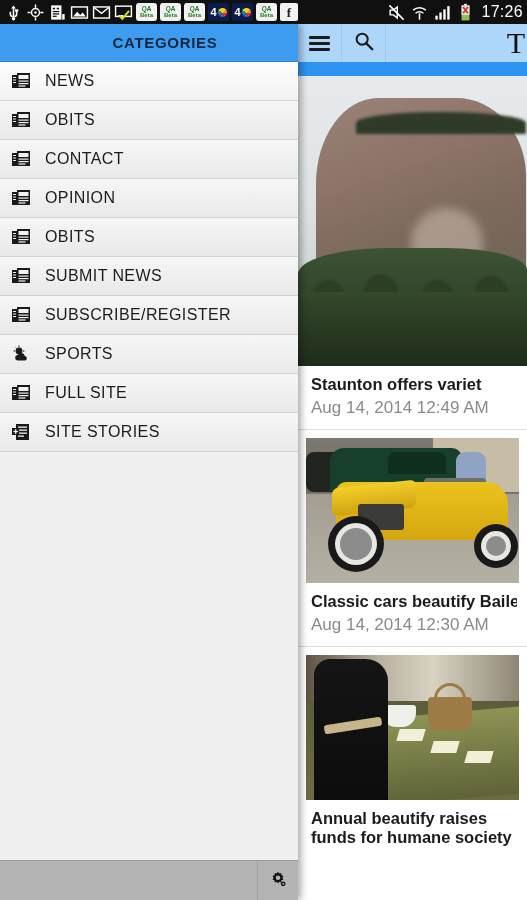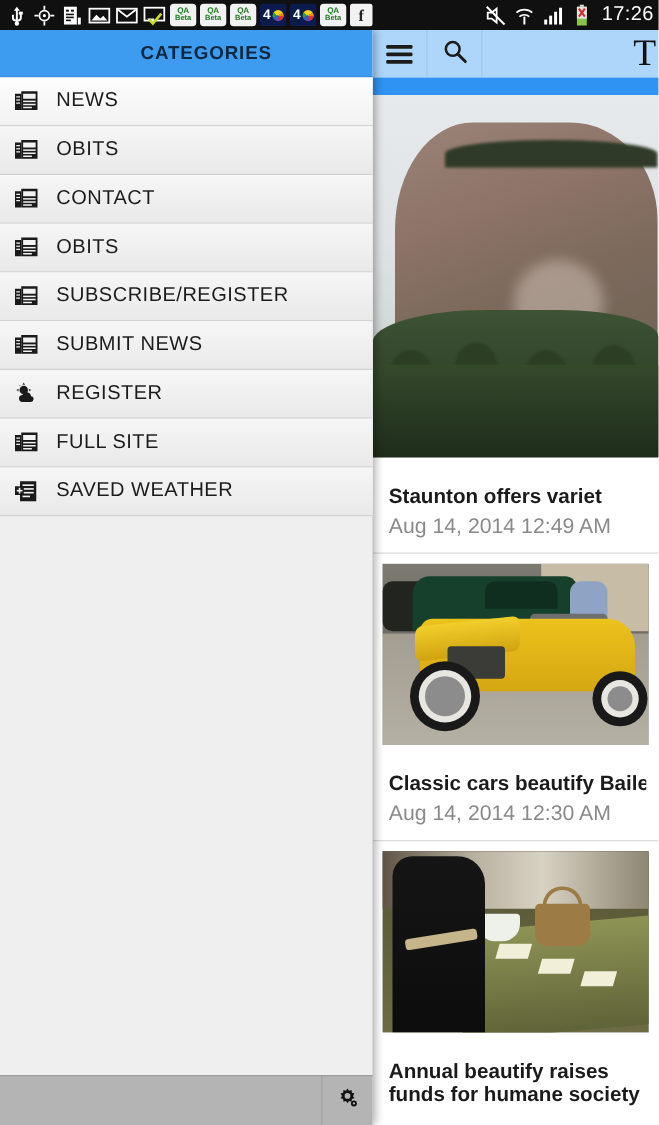--- a/index.html
+++ b/index.html
@@ -129,21 +129,21 @@
     background: linear-gradient(#3d5334 0%, #31452b 45%, #24351f 100%);
     border-radius: 40% 35% 0 0 / 26px 22px 0 0;
   }
   .treeline2 {
     position: absolute; left: 0; bottom: 0; width: 229px; height: 74px;
     background: linear-gradient(#35492c, #1e2c1a);
   }
   .tree-bump { position: absolute; bottom: 46px; width: 34px; height: 40px;
     background: #2c3f25; border-radius: 50% 50% 0 0; filter: blur(1px); }
 
-  .headline-block { padding: 22px 10px 11px 13px; background: #fff; }
+  .headline-block { padding: 9px 10px 11px 13px; background: #fff; }
   .headline {
     font-size: 16.5px; font-weight: bold; color: #1b1b1b;
     line-height: 19px; white-space: nowrap; overflow: hidden;
   }
   .headline.wrap { white-space: normal; }
   .timestamp { font-size: 17px; color: #8a8a8a; margin-top: 4px; }
 
   .card { border-top: 1px solid #dcdcdc; background: #fff; padding-top: 8px; }
   .thumb { width: 213px; height: 145px; margin-left: 8px; overflow: hidden; position: relative; background: #b0b0aa; }
 
@@ -466,20 +466,36 @@
               <rect x="6" y="2" width="13" height="15" fill="#1a1a1a"></rect>
               <rect x="7.5" y="4" width="10" height="4" fill="#f2f2f2"></rect>
               <rect x="7.5" y="9.5" width="10" height="1.2" fill="#f2f2f2"></rect>
               <rect x="7.5" y="12" width="10" height="1.2" fill="#f2f2f2"></rect>
               <rect x="7.5" y="14.4" width="7" height="1.2" fill="#f2f2f2"></rect>
             </svg>
         </span>
         <span class="lbl">CONTACT</span>
       </div>
 
+      <div class="drawer-item">
+        <span class="di-icon">
+          <svg width="20" height="20" viewBox="0 0 20 20">
+              <rect x="1" y="4" width="5" height="13" fill="#1a1a1a"></rect>
+              <rect x="2" y="6" width="3" height="1" fill="#eee"></rect>
+              <rect x="2" y="8.5" width="3" height="1" fill="#eee"></rect>
+              <rect x="2" y="11" width="3" height="1" fill="#eee"></rect>
+              <rect x="6" y="2" width="13" height="15" fill="#1a1a1a"></rect>
+              <rect x="7.5" y="4" width="10" height="4" fill="#f2f2f2"></rect>
+              <rect x="7.5" y="9.5" width="10" height="1.2" fill="#f2f2f2"></rect>
+              <rect x="7.5" y="12" width="10" height="1.2" fill="#f2f2f2"></rect>
+              <rect x="7.5" y="14.4" width="7" height="1.2" fill="#f2f2f2"></rect>
+            </svg>
+        </span>
+        <span class="lbl">OPINION</span>
+      </div>
 
       <div class="drawer-item">
         <span class="di-icon">
           <svg width="20" height="20" viewBox="0 0 20 20">
               <rect x="1" y="4" width="5" height="13" fill="#1a1a1a"></rect>
               <rect x="2" y="6" width="3" height="1" fill="#eee"></rect>
               <rect x="2" y="8.5" width="3" height="1" fill="#eee"></rect>
               <rect x="2" y="11" width="3" height="1" fill="#eee"></rect>
               <rect x="6" y="2" width="13" height="15" fill="#1a1a1a"></rect>
               <rect x="7.5" y="4" width="10" height="4" fill="#f2f2f2"></rect>
@@ -499,51 +515,51 @@
               <rect x="2" y="6" width="3" height="1" fill="#eee"></rect>
               <rect x="2" y="8.5" width="3" height="1" fill="#eee"></rect>
               <rect x="2" y="11" width="3" height="1" fill="#eee"></rect>
               <rect x="6" y="2" width="13" height="15" fill="#1a1a1a"></rect>
               <rect x="7.5" y="4" width="10" height="4" fill="#f2f2f2"></rect>
               <rect x="7.5" y="9.5" width="10" height="1.2" fill="#f2f2f2"></rect>
               <rect x="7.5" y="12" width="10" height="1.2" fill="#f2f2f2"></rect>
               <rect x="7.5" y="14.4" width="7" height="1.2" fill="#f2f2f2"></rect>
             </svg>
         </span>
+        <span class="lbl">SUBMIT NEWS</span>
+      </div>
+
+      <div class="drawer-item">
+        <span class="di-icon">
+          <svg width="20" height="20" viewBox="0 0 20 20">
+              <rect x="1" y="4" width="5" height="13" fill="#1a1a1a"></rect>
+              <rect x="2" y="6" width="3" height="1" fill="#eee"></rect>
+              <rect x="2" y="8.5" width="3" height="1" fill="#eee"></rect>
+              <rect x="2" y="11" width="3" height="1" fill="#eee"></rect>
+              <rect x="6" y="2" width="13" height="15" fill="#1a1a1a"></rect>
+              <rect x="7.5" y="4" width="10" height="4" fill="#f2f2f2"></rect>
+              <rect x="7.5" y="9.5" width="10" height="1.2" fill="#f2f2f2"></rect>
+              <rect x="7.5" y="12" width="10" height="1.2" fill="#f2f2f2"></rect>
+              <rect x="7.5" y="14.4" width="7" height="1.2" fill="#f2f2f2"></rect>
+            </svg>
+        </span>
         <span class="lbl">SUBSCRIBE/REGISTER</span>
-      </div>
-
-      <div class="drawer-item">
-        <span class="di-icon">
-          <svg width="20" height="20" viewBox="0 0 20 20">
-              <rect x="1" y="4" width="5" height="13" fill="#1a1a1a"></rect>
-              <rect x="2" y="6" width="3" height="1" fill="#eee"></rect>
-              <rect x="2" y="8.5" width="3" height="1" fill="#eee"></rect>
-              <rect x="2" y="11" width="3" height="1" fill="#eee"></rect>
-              <rect x="6" y="2" width="13" height="15" fill="#1a1a1a"></rect>
-              <rect x="7.5" y="4" width="10" height="4" fill="#f2f2f2"></rect>
-              <rect x="7.5" y="9.5" width="10" height="1.2" fill="#f2f2f2"></rect>
-              <rect x="7.5" y="12" width="10" height="1.2" fill="#f2f2f2"></rect>
-              <rect x="7.5" y="14.4" width="7" height="1.2" fill="#f2f2f2"></rect>
-            </svg>
-        </span>
-        <span class="lbl">SUBMIT NEWS</span>
       </div>
 
       <div class="drawer-item">
         <span class="di-icon">
           <svg width="20" height="20" viewBox="0 0 20 20">
               <g fill="#1a1a1a">
                 <circle cx="8" cy="7" r="3.4"></circle>
                 <path d="M8 1l1.1 2.2L8 2.6 6.9 3.2zM2 7l2.2-1.1L3.6 7l.6 1.1zM14 7l-2.2 1.1.6-1.1-.6-1.1zM8 13l-1.1-2.2L8 11.4l1.1-.6zM3.5 2.5l2.4 1.2-1.2-.2zM12.5 11.5l-2.4-1.2 1.2.2z"></path>
                 <path d="M7 16.5a2.8 2.8 0 010-5.6 3.6 3.6 0 016.8 1 2.3 2.3 0 01-.5 4.6z"></path>
               </g>
             </svg>
         </span>
-        <span class="lbl">REGISTER</span>
+        <span class="lbl">SPORTS</span>
       </div>
 
       <div class="drawer-item">
         <span class="di-icon">
           <svg width="20" height="20" viewBox="0 0 20 20">
               <rect x="1" y="4" width="5" height="13" fill="#1a1a1a"></rect>
               <rect x="2" y="6" width="3" height="1" fill="#eee"></rect>
               <rect x="2" y="8.5" width="3" height="1" fill="#eee"></rect>
               <rect x="2" y="11" width="3" height="1" fill="#eee"></rect>
               <rect x="6" y="2" width="13" height="15" fill="#1a1a1a"></rect>
@@ -566,21 +582,21 @@
               <rect x="7" y="13.5" width="6" height="1.3" fill="#f2f2f2"></rect>
               <g fill="#1a1a1a">
                 <rect x="1" y="6" width="7" height="7"></rect>
               </g>
               <g fill="#f2f2f2">
                 <rect x="4" y="7.2" width="1.3" height="4.6"></rect>
                 <rect x="2.4" y="8.9" width="4.6" height="1.3"></rect>
               </g>
             </svg>
         </span>
-        <span class="lbl">SAVED WEATHER</span>
+        <span class="lbl">SITE STORIES</span>
       </div>
 
     </div>
   </div>
 
   <div class="sysbar">
     <div class="sysbar-spacer"></div>
     <div class="sysbar-btn">
       <span>
         <svg width="22" height="22" viewBox="0 0 24 24">

